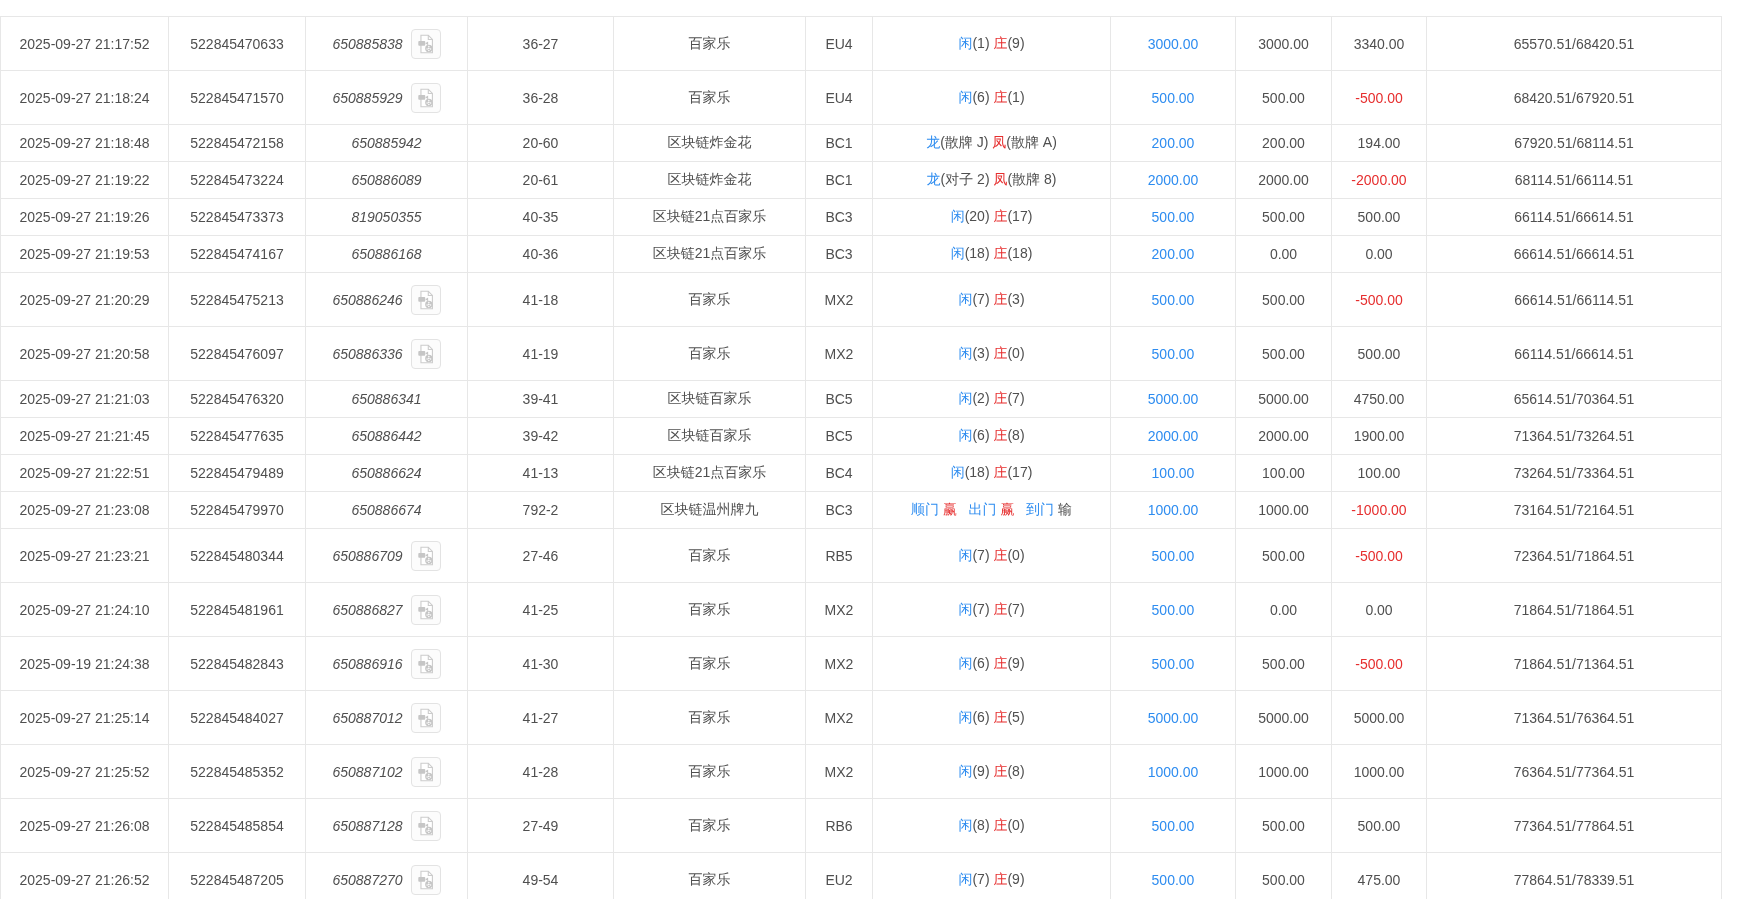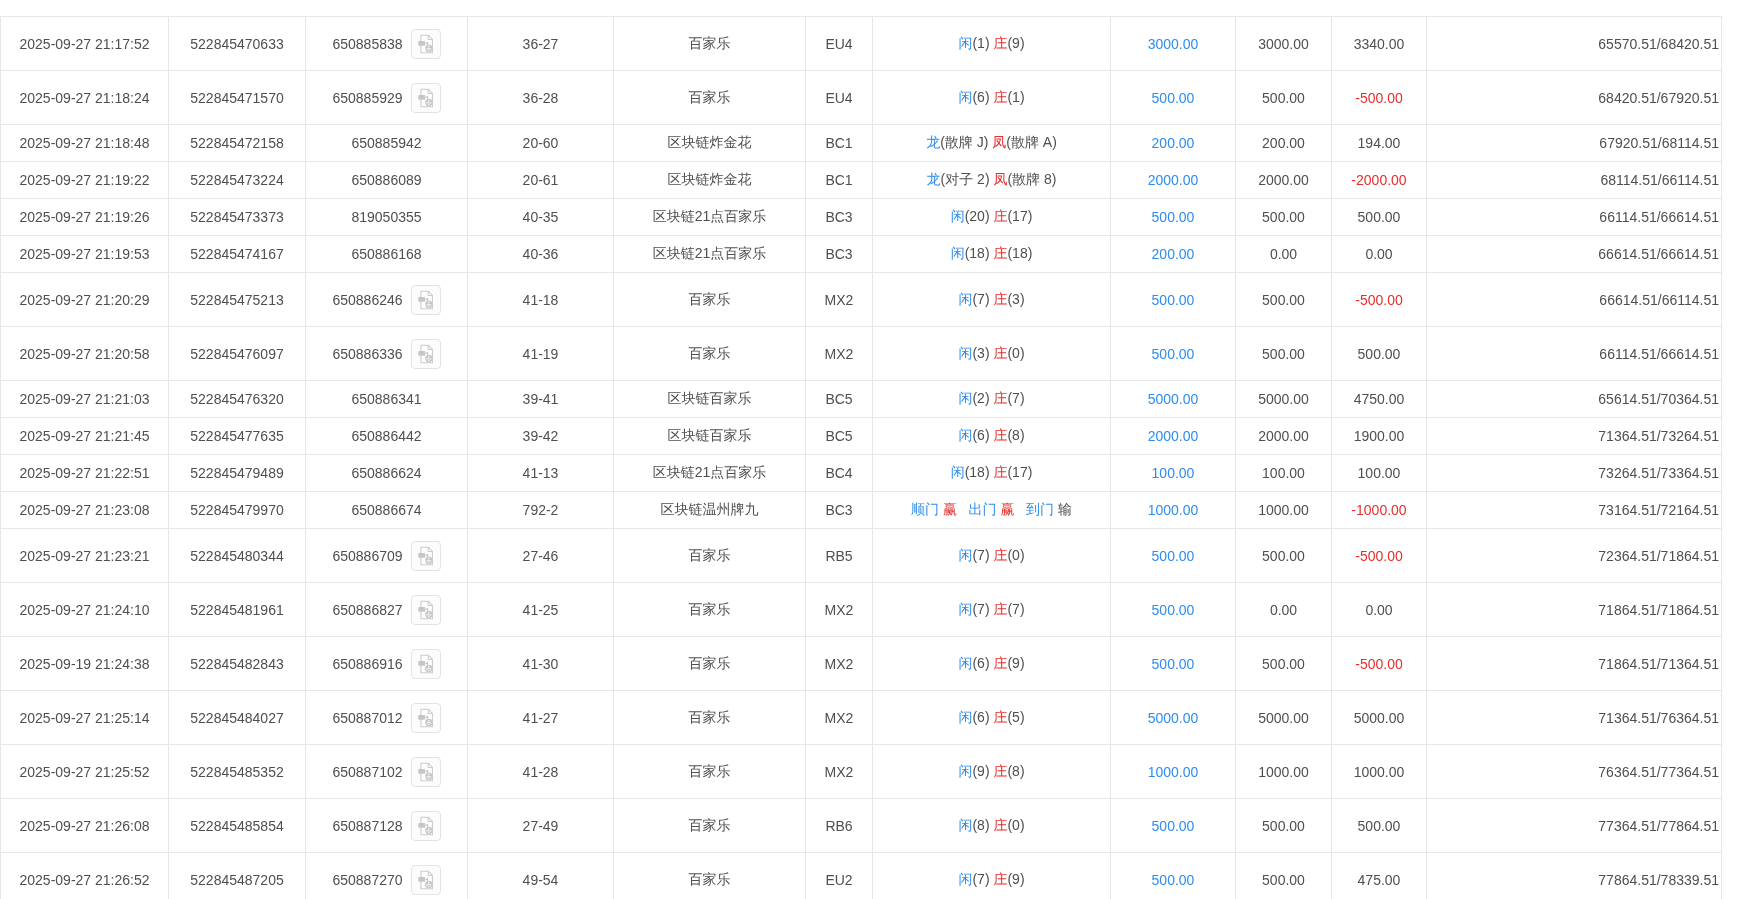--- a/index.html
+++ b/index.html
@@ -15,22 +15,22 @@
     text-align:center;vertical-align:middle;
     font-size:14px;color:#4f4f4f;
     overflow:hidden;white-space:nowrap;
     padding:0 2px;
   }
   tr.tall{height:54px;}
   tr.short{height:37px;}
   .c-blue{color:#2d8cf0;}
   .c-red{color:#e62e2e;}
   .c-dark{color:#4f4f4f;}
-  .balance-cell{text-align:right;}
-  .round-id{vertical-align:middle;}
+  .balance-cell{text-align:center;}
+  .round-id{vertical-align:middle;font-style:italic;}
   .video-btn{
     display:inline-flex;align-items:center;justify-content:center;
     width:30px;height:30px;margin-left:8px;padding:0;
     border:1px solid #e3e3e3;border-radius:4px;background:#fcfcfc;
     vertical-align:middle;cursor:pointer;
   }
   .amount-link{cursor:pointer;}
 </style>
 </head>
 <body>

